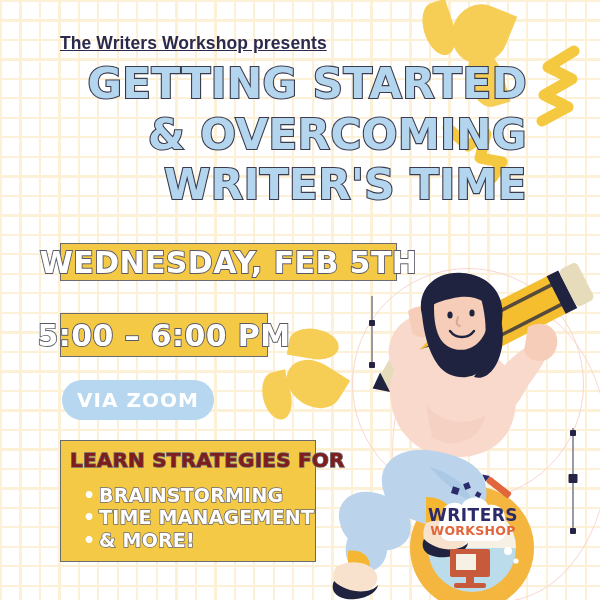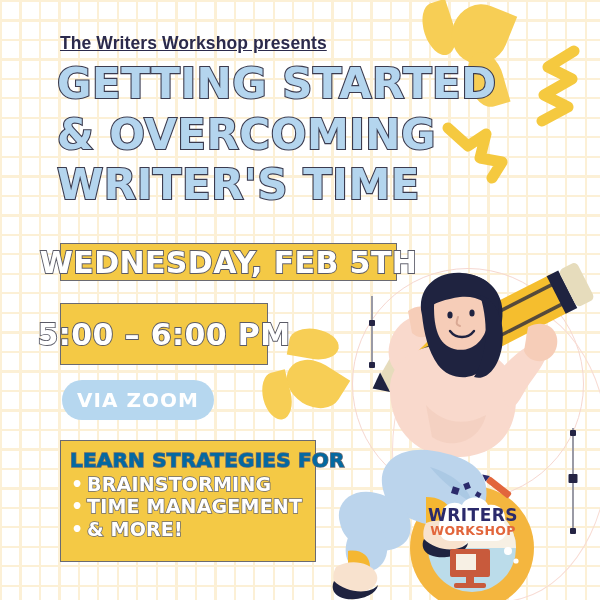--- a/index.html
+++ b/index.html
@@ -70,20 +70,21 @@
     font-family: "DejaVu Sans", sans-serif;
     font-size: 42px;
     font-weight: bold;
     line-height: 1.06;
     letter-spacing: 0.5px;
     color: #B4D5EE;
     -webkit-text-stroke: 2.2px #3B3B4F;
     paint-order: stroke fill;
     white-space: nowrap;
     margin-bottom: 6px;
+    text-align: right;
   }
 
   
   .badge {
     position: absolute;
     background: #F4C945;
     border: 1.6px solid #6A6A72;
     box-sizing: border-box;
     display: flex;
     align-items: center;
@@ -95,21 +96,21 @@
     color: #FFFFFF;
     -webkit-text-stroke: 1.8px #5A5A66;
     paint-order: stroke fill;
     white-space: nowrap;
     letter-spacing: 0.4px;
   }
 
   #date-badge { left: 60px; top: 243px; width: 337px; height: 38px; }
   #date-badge .badge-text { font-size: 30px; }
 
-  #time-badge { left: 60px; top: 303px; width: 208px; height: 62px; }
+  #time-badge { left: 60px; top: 313px; width: 208px; height: 44px; }
   #time-badge .badge-text { font-size: 30px; }
 
   #zoom-pill {
     position: absolute;
     left: 62px; top: 380px;
     width: 152px; height: 40px;
     background: #B6D7EF;
     border-radius: 22px;
     display: flex; align-items: center; justify-content: center;
   }
@@ -128,28 +129,28 @@
     width: 256px; height: 122px;
     background: #F4C945;
     border: 1.6px solid #6A6A72;
     box-sizing: border-box;
     padding: 7px 8px 6px 9px;
   }
   .learn-head {
     font-family: "DejaVu Sans", sans-serif;
     font-size: 20px;
     font-weight: bold;
-    color: #0369a1;
+    color: #7f1d1d;
     -webkit-text-stroke: 1.5px #6A6A72;
     paint-order: stroke fill;
     white-space: nowrap;
     letter-spacing: 0.2px;
     margin-bottom: 1px;
   }
-  .learn-list { margin: 0; padding: 0; list-style: none; }
+  .learn-list { margin: 12px; padding: 0; list-style: none; }
   .learn-item {
     font-family: "DejaVu Sans", sans-serif;
     font-size: 19px;
     font-weight: bold;
     color: #FFFFFF;
     -webkit-text-stroke: 1.5px #6A6A72;
     paint-order: stroke fill;
     white-space: nowrap;
     letter-spacing: 0.2px;
     line-height: 1.18;

